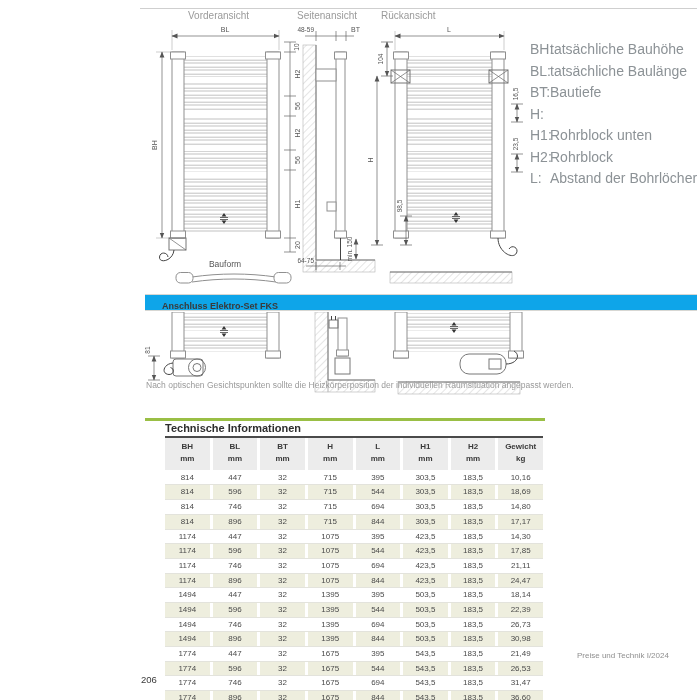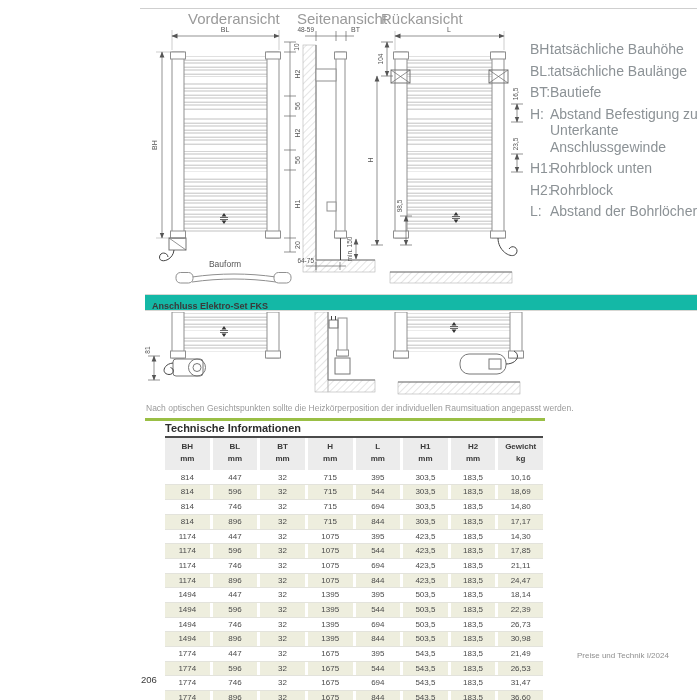--- a/index.html
+++ b/index.html
@@ -1,35 +1,35 @@
 <!DOCTYPE html>
 <html><head>
 <meta charset="utf-8">
 <style>
   html,body{margin:0;padding:0;}
   body{width:700px;height:700px;background:#fff;font-family:"Liberation Sans",sans-serif;position:relative;overflow:hidden;}
   .abs{position:absolute;}
   #toprule{left:140px;top:8px;width:557px;height:1px;background:#cfcfcf;}
-  .vtitle{top:10px;font-size:15px;color:#9a9a9a;}
+  .vtitle{top:10px;font-size:10px;color:#9a9a9a;}
   #vt1{left:188px;} #vt2{left:297px;} #vt3{left:381px;}
   #legend{left:530px;top:41px;width:170px;font-size:14px;color:#8c9296;}
   .leg-item{display:flex;margin-bottom:5px;line-height:1.18;}
   .leg-key{width:20px;flex:none;}
   svg text{font-family:"Liberation Sans",sans-serif;}
   .dimt{font-size:7px;fill:#555;}
   .dimts{font-size:6.5px;fill:#555;}
   .ln{fill:#fff;stroke:#8f8f8f;stroke-width:1;}
   .lnl{fill:none;stroke:#8f8f8f;stroke-width:1;}
   .lnd{fill:none;stroke:#777;stroke-width:1;}
   .dim{stroke:#666;stroke-width:0.7;fill:none;}
   .ext{stroke:#999;stroke-width:0.5;fill:none;}
   .dk{stroke:#444;stroke-width:1;fill:none;}
-  #fksbar{left:145px;top:294px;width:552px;height:17px;background:#14b8a6;border-top:1px solid #d7d7d3;border-bottom:1px solid #d7d7d3;box-sizing:border-box;}
+  #fksbar{left:145px;top:294px;width:552px;height:17px;background:#0ea5e9;border-top:1px solid #d7d7d3;border-bottom:1px solid #d7d7d3;box-sizing:border-box;padding-left:10px;}
   #fksbar span{font-size:9px;font-weight:bold;color:#3a3a3a;margin-left:7px;line-height:15px;display:inline-block;}
-  #note{left:146px;top:403px;font-size:8.5px;color:#9a9a9a;}
+  #note{left:146px;top:380px;font-size:8.5px;color:#9a9a9a;}
   #greenline{left:145px;top:418px;width:400px;height:3px;background:#9abf45;}
   #tbltitle{left:165px;top:422px;font-size:11px;font-weight:bold;color:#2e2e2e;}
   #tbl{left:165px;top:436px;width:378px;border-bottom:2px solid #4a4a4a;}
   #thead{display:flex;gap:3px;border-top:2px solid #4a4a4a;}
   .hcell{flex:1;background:#ececec;text-align:center;font-size:8px;font-weight:bold;color:#3a3a3a;padding:3px 0 4px 0;line-height:1.55;}
   #tbody{margin-top:1px;}
   .trow{display:flex;gap:3px;height:13.7px;border-bottom:1px solid #e3e3dc;}
   .trow:last-child{border-bottom:none;}
   .tcell{flex:1;text-align:center;font-size:8px;color:#4a4a4a;line-height:13.7px;}
   .trow.striped .tcell{background:#eeeede;}
@@ -52,21 +52,20 @@
     <div class="leg-item">
       <span class="leg-key">BL:</span>
       <span>tatsächliche Baulänge</span>
     </div>
     <div class="leg-item">
       <span class="leg-key">BT:</span>
       <span>Bautiefe</span>
     </div>
     <div class="leg-item">
       <span class="leg-key">H:</span>
-      <span>Abstand Befestigung zu Unterkante Anschlussgewinde</span>
     </div>
     <div class="leg-item">
       <span class="leg-key">H1:</span>
       <span>Rohrblock unten</span>
     </div>
     <div class="leg-item">
       <span class="leg-key">H2:</span>
       <span>Rohrblock</span>
     </div>
     <div class="leg-item">

